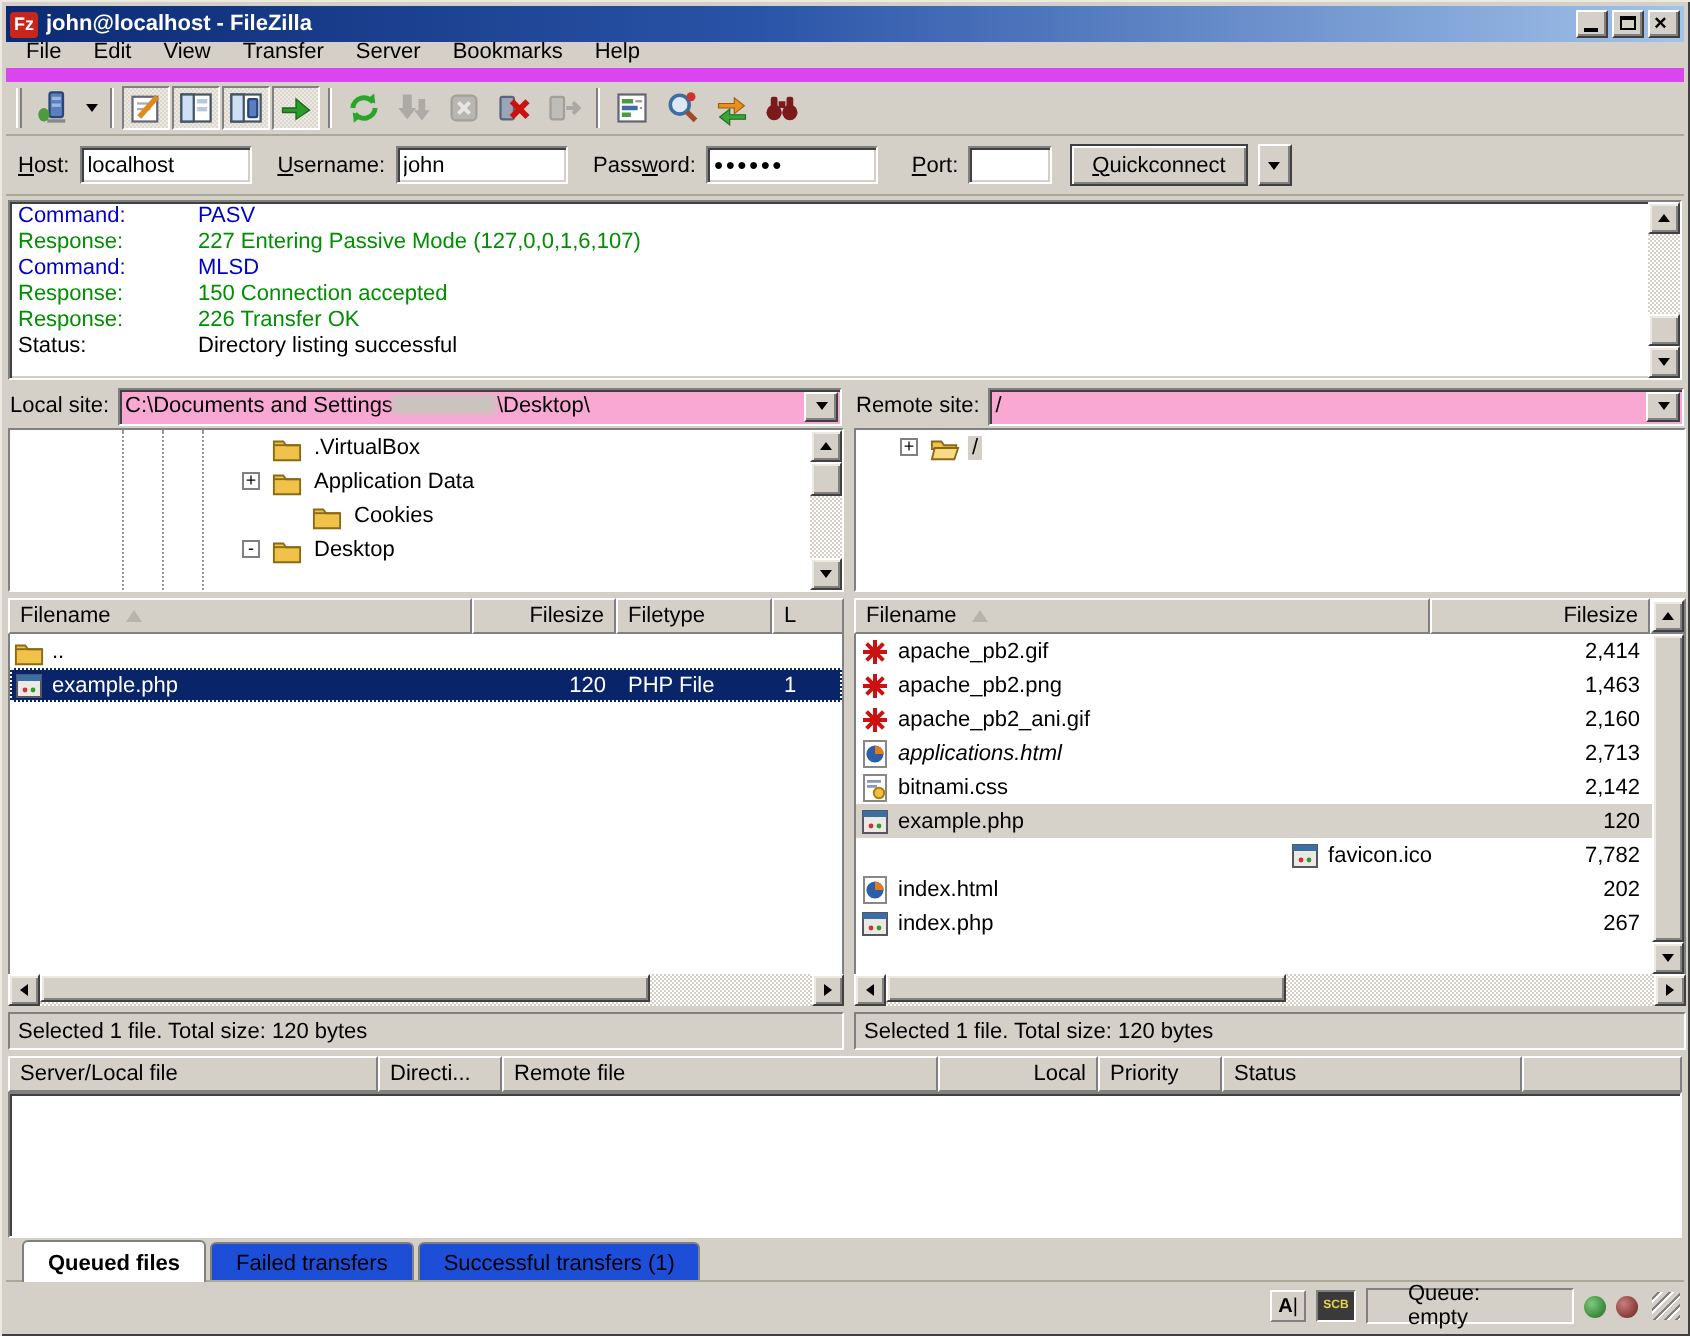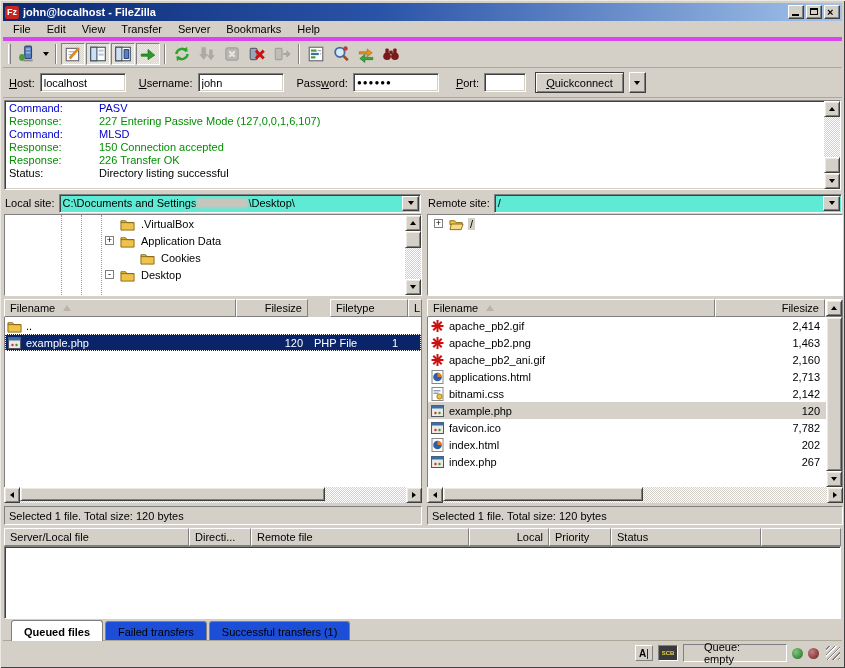--- a/index.html
+++ b/index.html
@@ -17,21 +17,21 @@
              font-size:9px; font-weight:bold; text-align:center; line-height:13px; margin-right:4px; }
   .title-text { flex:1; white-space:nowrap; overflow:hidden; }
   .winbtn { width:16px; height:14px; background:#d4d0c8; border:1px solid; border-color:#fff #404040 #404040 #fff;
             box-shadow:inset -1px -1px 0 #808080; margin-left:2px; position:relative; cursor:default; }
   .winbtn .min { position:absolute; left:3px; bottom:2px; width:7px; height:2px; background:#000; }
   .winbtn .max { position:absolute; left:3px; top:2px; width:8px; height:7px; border:1px solid #000; border-top-width:2px; }
   .winbtn .cls { position:absolute; left:2px; top:0px; font-size:11px; font-weight:bold; color:#000; line-height:13px; }
 
   
   .menubar { height:20px; flex:0 0 20px; display:flex; align-items:flex-end; padding-left:2px;
-             border-bottom:4px solid #d946ef; }
+             border-bottom:7px solid #d946ef; }
   .menu-item { padding:2px 8px; }
 
   
   .toolbar { height:27px; flex:0 0 27px; display:flex; align-items:center; gap:1px;
              border-bottom:1px solid #aca899; padding:1px 2px; }
   .tgrip { width:3px; height:20px; border-left:1px solid #fff; border-right:1px solid #808080; margin:0 3px; }
   .tsep  { width:2px; height:20px; border-left:1px solid #808080; border-right:1px solid #fff; margin:0 3px; }
   .tbtn { width:24px; height:22px; display:flex; align-items:center; justify-content:center; background:transparent; border:1px solid transparent; }
   .tbtn.toggled { border-color:#808080 #fff #fff #808080;
                   background:repeating-conic-gradient(#ece9e2 0% 25%, #dcd8d0 0% 50%) 0 0/2px 2px; }
@@ -80,29 +80,29 @@
   .log-sb .sb-track { flex:1; }
 
   
   .main { flex:0 0 332px; display:flex; margin:1px; }
   .pane { display:flex; flex-direction:column; }
   .pane.left { width:418px; flex:0 0 418px; }
   .vsplit { width:5px; flex:0 0 5px; }
   .pane.right { flex:1; }
 
   .site-row { height:20px; flex:0 0 20px; display:flex; align-items:center; gap:4px; padding:0 1px; }
-  .combo { flex:1; height:19px; background:#5eead4; border:1px solid; border-color:#808080 #fff #fff #808080;
+  .combo { flex:1; height:19px; background:#f9a8d4; border:1px solid; border-color:#808080 #fff #fff #808080;
            box-shadow:inset 1px 1px 0 #404040; display:flex; align-items:center; }
   .combo .combo-text { flex:1; padding:0 3px; white-space:nowrap; overflow:hidden; }
   .combo .combo-btn { width:17px; height:15px; margin-right:1px; background:#d4d0c8; border:1px solid; border-color:#fff #404040 #404040 #fff;
                       box-shadow:inset -1px -1px 0 #808080; display:flex; align-items:center; justify-content:center; }
   .redacted { display:inline-block; width:52px; height:10px; background:#c9c5bd; filter:blur(1.5px); vertical-align:-1px; }
 
   .tree { height:82px; flex:0 0 82px; display:flex; position:relative; margin-top:1px; }
-  .tree-body { flex:1; position:relative; overflow:hidden; background:#fff; }
+  .tree-body { flex:1; position:relative; overflow:hidden; background:#fff;padding-left:16px; }
   .tree-row { height:17px; display:flex; align-items:center; position:relative; }
   .guide { position:absolute; top:0; bottom:0; border-left:1px dotted #9a968e; }
   .expander { width:9px; height:9px; flex:0 0 9px; border:1px solid #808080; background:#fff;
               font-size:9px; line-height:7px; text-align:center; margin-right:4px; color:#000; }
   .tree-label { padding:0 2px; white-space:nowrap; }
   .tree-label.sel-inactive { background:#d4d0c8; }
   .tree-sb { width:16px; flex:0 0 16px; display:flex; flex-direction:column; }
   .tree-sb .sb-track { flex:1; }
 
   .hsplit { height:3px; flex:0 0 3px; }
@@ -410,21 +410,21 @@
       </div>
       <div class="hsplit"></div>
       <div class="colhdr">
         <div class="hcell" style="width:232px;">
             <span>Filename</span>
             <span class="sort-asc"></span>
           </div>
         <div class="hcell right" style="width:72px;">
             <span>Filesize</span>
           </div>
-        <div class="hcell" style="width:78px;margin-left:22px;">
+        <div class="hcell" style="width:78px;">
             <span>Filetype</span>
           </div>
         <div class="hcell" style="flex:1;">
             <span>L</span>
           </div>
       </div>
       <div class="list">
         <div class="list-rows">
           <div class="lrow">
             <span class="c" style="width:232px;">
@@ -542,21 +542,21 @@
                     <line x1="1" y1="7" x2="13" y2="7"></line>
                     <line x1="2.8" y1="2.8" x2="11.2" y2="11.2"></line>
                     <line x1="11.2" y1="2.8" x2="2.8" y2="11.2"></line>
                   </g>
                 </svg>
                 <span>apache_pb2_ani.gif</span>
               </span>
             <span class="c num" style="width:110px;">2,160</span>
           </div>
           <div class="lrow">
-            <span class="c" style="width:288px;">
+            <span class="c" style="width:288px;font-style:italic;">
                 <svg class="fi" viewBox="0 0 14 14">
                   <rect x="1.5" y="0.5" width="11" height="13" fill="#fff" stroke="#888"></rect>
                   <circle cx="7" cy="7" r="4.3" fill="#2b5fa8"></circle>
                   <path d="M7 2.7 a4.3 4.3 0 0 1 4.3 4.3 L7 7 Z" fill="#e87a1e"></path>
                 </svg>
                 <span>applications.html</span>
               </span>
             <span class="c num" style="width:110px;">2,713</span>
           </div>
           <div class="lrow">
@@ -577,21 +577,21 @@
                   <rect x="1" y="1.5" width="12" height="11" fill="#ece9e2" stroke="#556"></rect>
                   <rect x="1" y="1.5" width="12" height="3" fill="#3a6ea5"></rect>
                   <circle cx="5" cy="9" r="1.2" fill="#c33"></circle>
                   <circle cx="9" cy="9" r="1.2" fill="#393"></circle>
                 </svg>
                 <span>example.php</span>
               </span>
             <span class="c num" style="width:110px;">120</span>
           </div>
           <div class="lrow">
-            <span class="c" style="width:288px;">
+            <span class="c" style="width:288px;justify-content:flex-end;">
                 <svg class="fi" viewBox="0 0 14 14">
                   <rect x="1" y="1.5" width="12" height="11" fill="#ece9e2" stroke="#556"></rect>
                   <rect x="1" y="1.5" width="12" height="3" fill="#3a6ea5"></rect>
                   <circle cx="5" cy="9" r="1.2" fill="#c33"></circle>
                   <circle cx="9" cy="9" r="1.2" fill="#393"></circle>
                 </svg>
                 <span>favicon.ico</span>
               </span>
             <span class="c num" style="width:110px;">7,782</span>
           </div>

